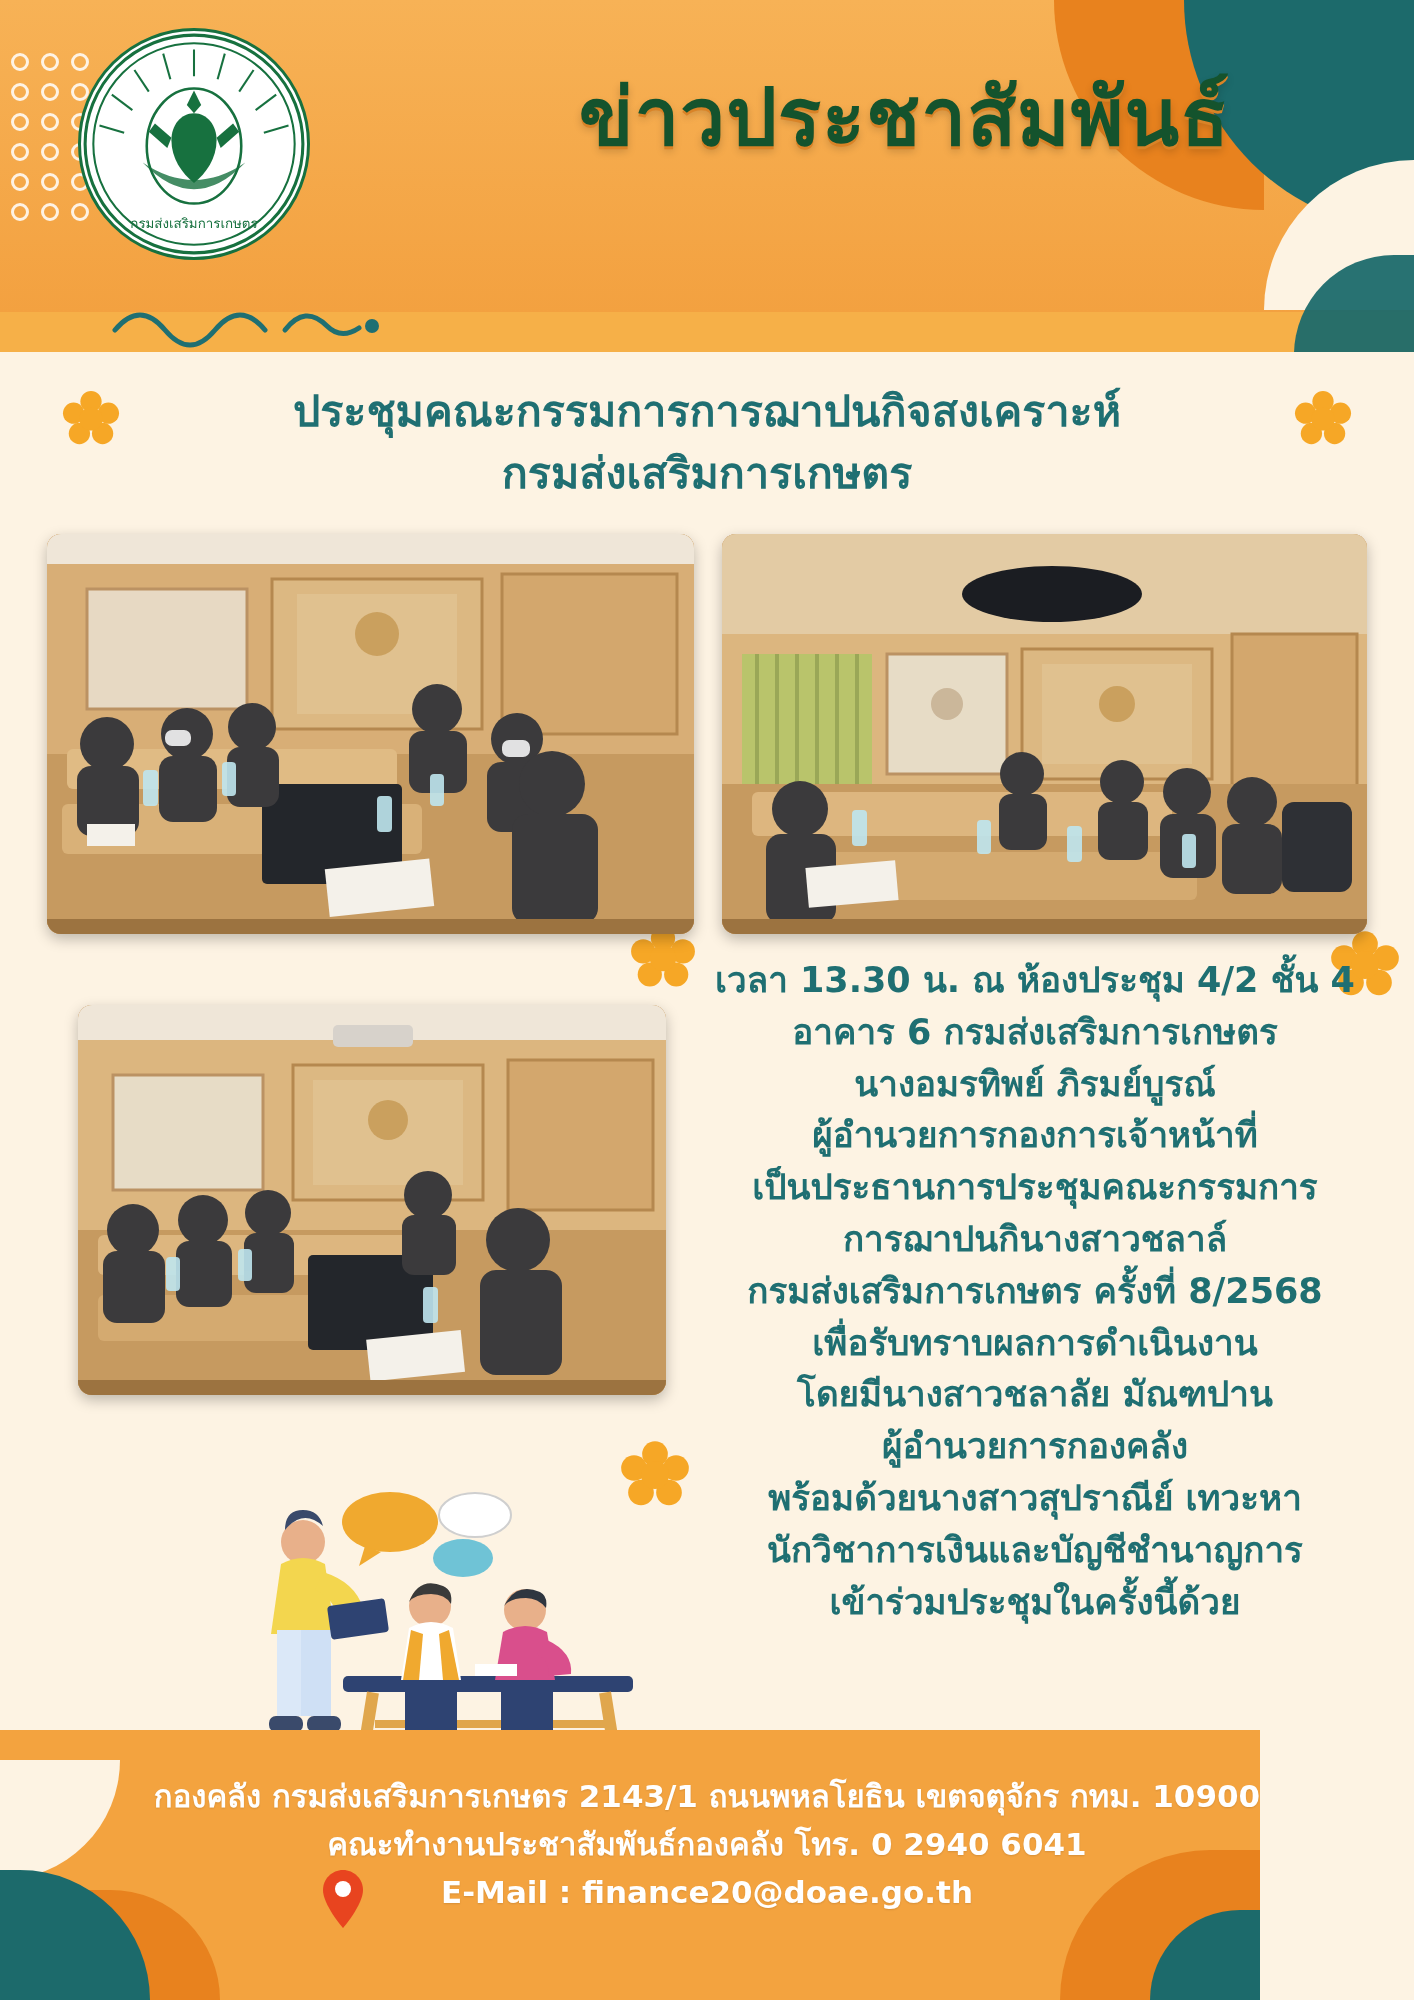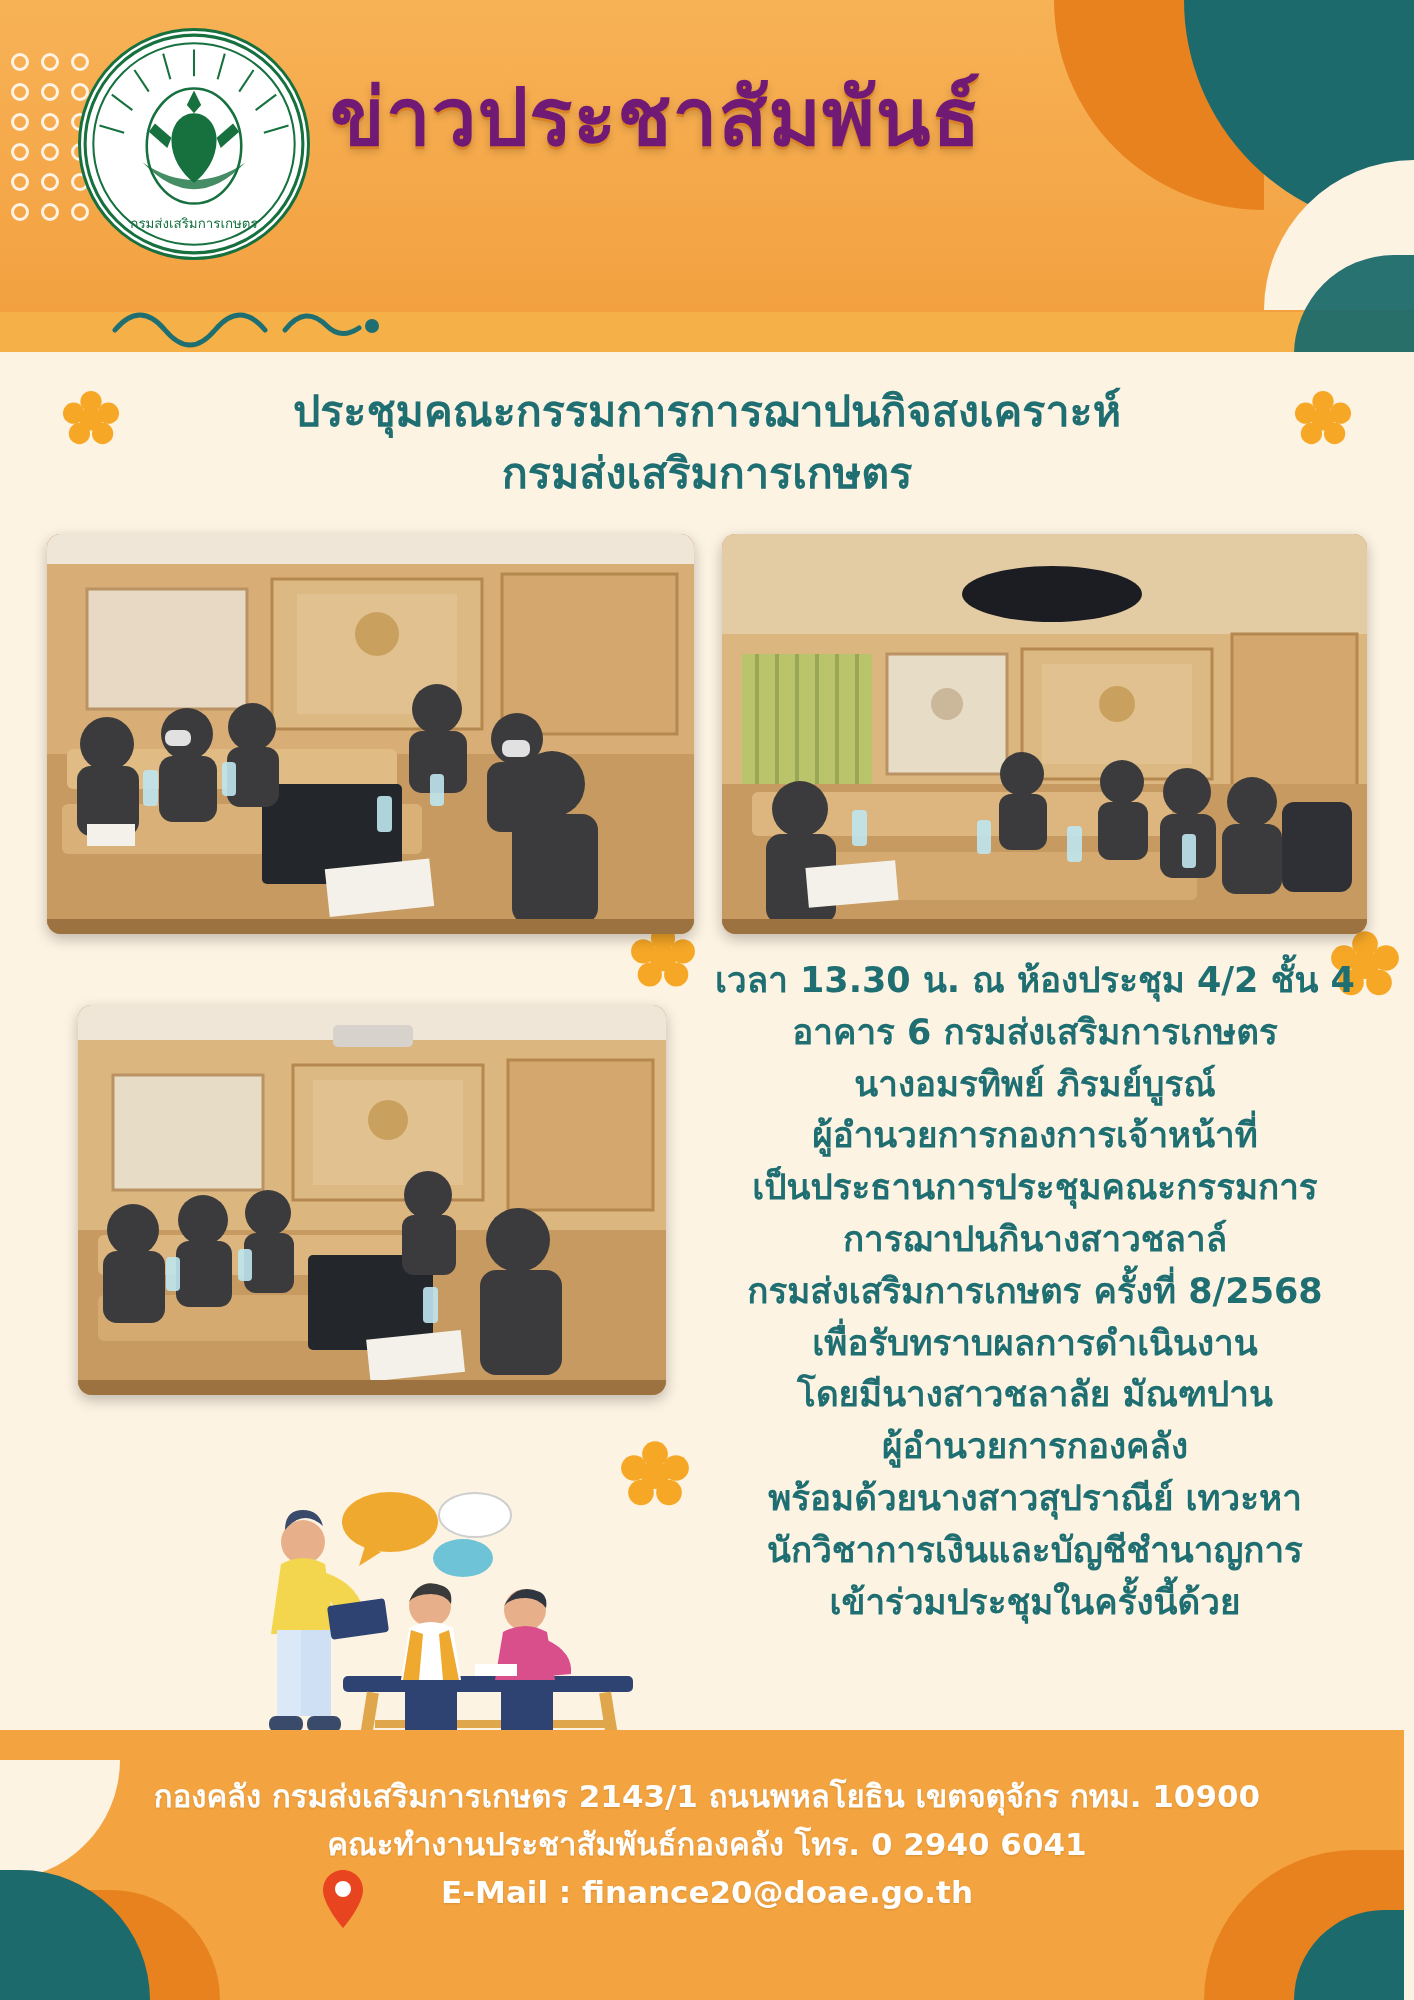--- a/index.html
+++ b/index.html
@@ -77,23 +77,24 @@
     display: flex; align-items: center; justify-content: center;
     overflow: hidden;
   }
   .logo svg { width: 226px; height: 226px; display:block; }
 
   .title-main {
     position: absolute; left: 330px; top: 78px;
     width: 900px;
     font-size: 80px; line-height: 1;
     font-weight: bold;
-    color: #701a75;
+    color: #14532d;
     text-shadow: 0 3px 0 #d98327, 0 5px 9px rgba(0,0,0,.18);
     letter-spacing: 1px;
+    text-align: right;
   }
   .title-sub {
     position: absolute; left: 360px; top: 182px;
     width: 860px;
     font-size: 49px; line-height: 1.1;
     font-weight: bold;
     color: #ffffff;
     text-shadow: 0 2px 0 #d98327, 0 4px 7px rgba(0,0,0,.15);
   }
   .swirl {
@@ -137,21 +138,21 @@
     line-height: 1.48;
     font-weight: 600;
   }
 
   
   .illus { position: absolute; left: 225px; top: 1480px; width: 430px; height: 330px; }
 
   
   .footer {
     position: absolute; left: 0; bottom: 0;
-    width: 1404px; height: 270px;
+    width: 1260px; height: 270px;
     background: #f3a33f;
     overflow: hidden;
     text-decoration: underline;
   }
   .footer-blob-teal {
     position: absolute; left: 0; bottom: 0;
     width: 150px; height: 130px;
     background: #1c6a6b;
     border-top-right-radius: 150px;
   }

